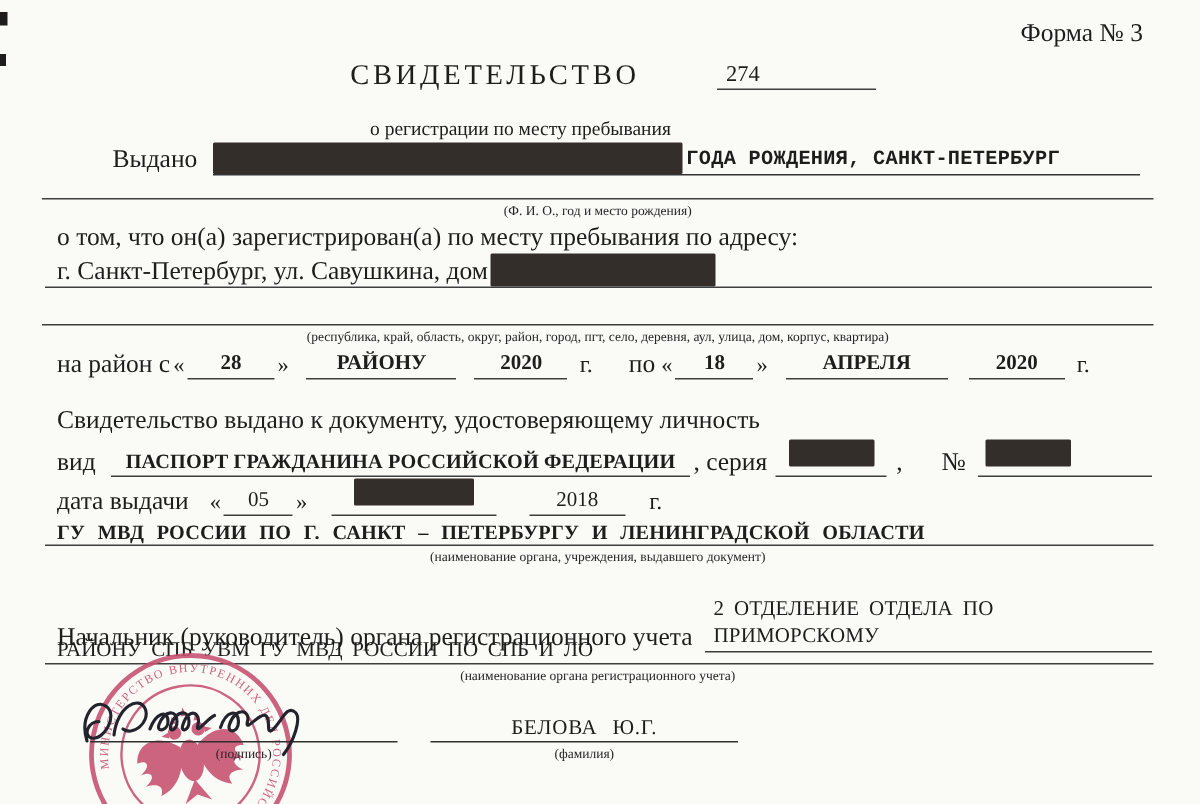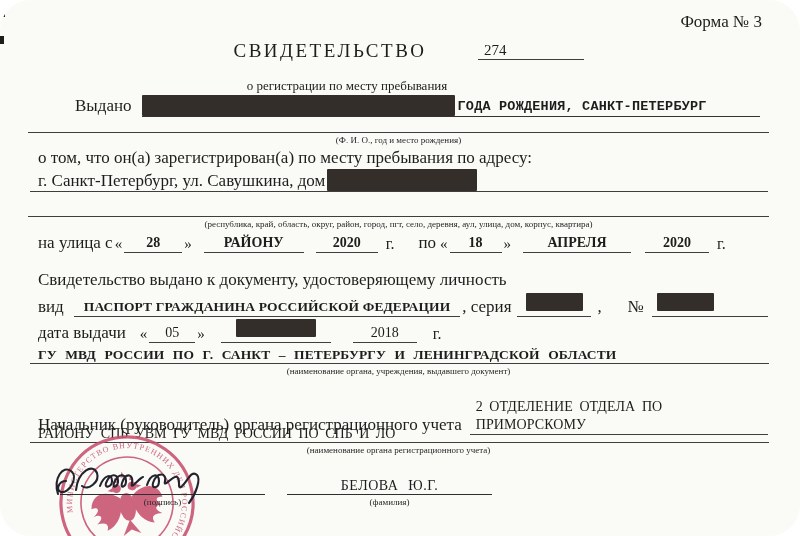--- a/index.html
+++ b/index.html
@@ -3,21 +3,20 @@
 <meta charset="utf-8">
 <style>
   html,body{margin:0;padding:0;}
   .page{
     position:relative;
     width:800px;height:536px;
     background:#fafaf7;
     font-family:"Liberation Serif","DejaVu Serif",serif;
     color:#1d1d1b;
     overflow:hidden;
-    border-radius:31px;
   }
   .abs{position:absolute;}
   .body-txt{font-size:17px;line-height:20px;}
   .boldval{font-weight:bold;font-size:13.5px;letter-spacing:.2px;}
   .condval{font-size:13.5px;font-weight:bold;letter-spacing:.1px;}
   .cap{font-size:9px;color:#262626;text-align:center;}
   .rule{height:0;border-top:1.4px solid #3e3e3e;}
   .redact{background:#332e2a;border-radius:1px;display:inline-block;}
   .flexrow{display:flex;align-items:flex-end;}
   .cell{border-bottom:1.4px solid #3e3e3e;text-align:center;}
@@ -55,21 +54,21 @@
 
   <div class="abs flexrow" style="top:169px;left:38px;">
     <span class="body-txt" style="white-space:nowrap;">г. Санкт-Петербург, ул. Савушкина, дом</span>
     <span class="redact" style="width:150px;height:22px;margin-left:2px;"></span>
   </div>
   <div class="abs rule" style="top:191px;left:30px;width:738px;"></div>
   <div class="abs rule" style="top:216px;left:28px;width:741px;"></div>
   <div class="abs cap" style="top:219px;left:28px;width:741px;">(республика, край, область, округ, район, город, пгт, село, деревня, аул, улица, дом, корпус, квартира)</div>
 
   <div class="abs flexrow" style="top:233px;left:38px;right:30px;">
-    <span class="body-txt" style="white-space:nowrap;">на улица с</span>
+    <span class="body-txt" style="white-space:nowrap;">на район с</span>
     <span class="quote">«</span>
     <span class="cell" style="width:58px;"><span class="val">28</span></span>
     <span class="quote">»</span>
     <span class="cell" style="width:100px;margin-left:10px;"><span class="val">РАЙОНУ</span></span>
     <span class="cell" style="width:62px;margin-left:12px;"><span class="val">2020</span></span>
     <span class="gsuf" style="margin-left:8px;">г.</span>
     <span class="body-txt" style="margin-left:24px;">по</span>
     <span class="quote" style="margin-left:4px;">«</span>
     <span class="cell" style="width:52px;"><span class="val">18</span></span>
     <span class="quote">»</span>

